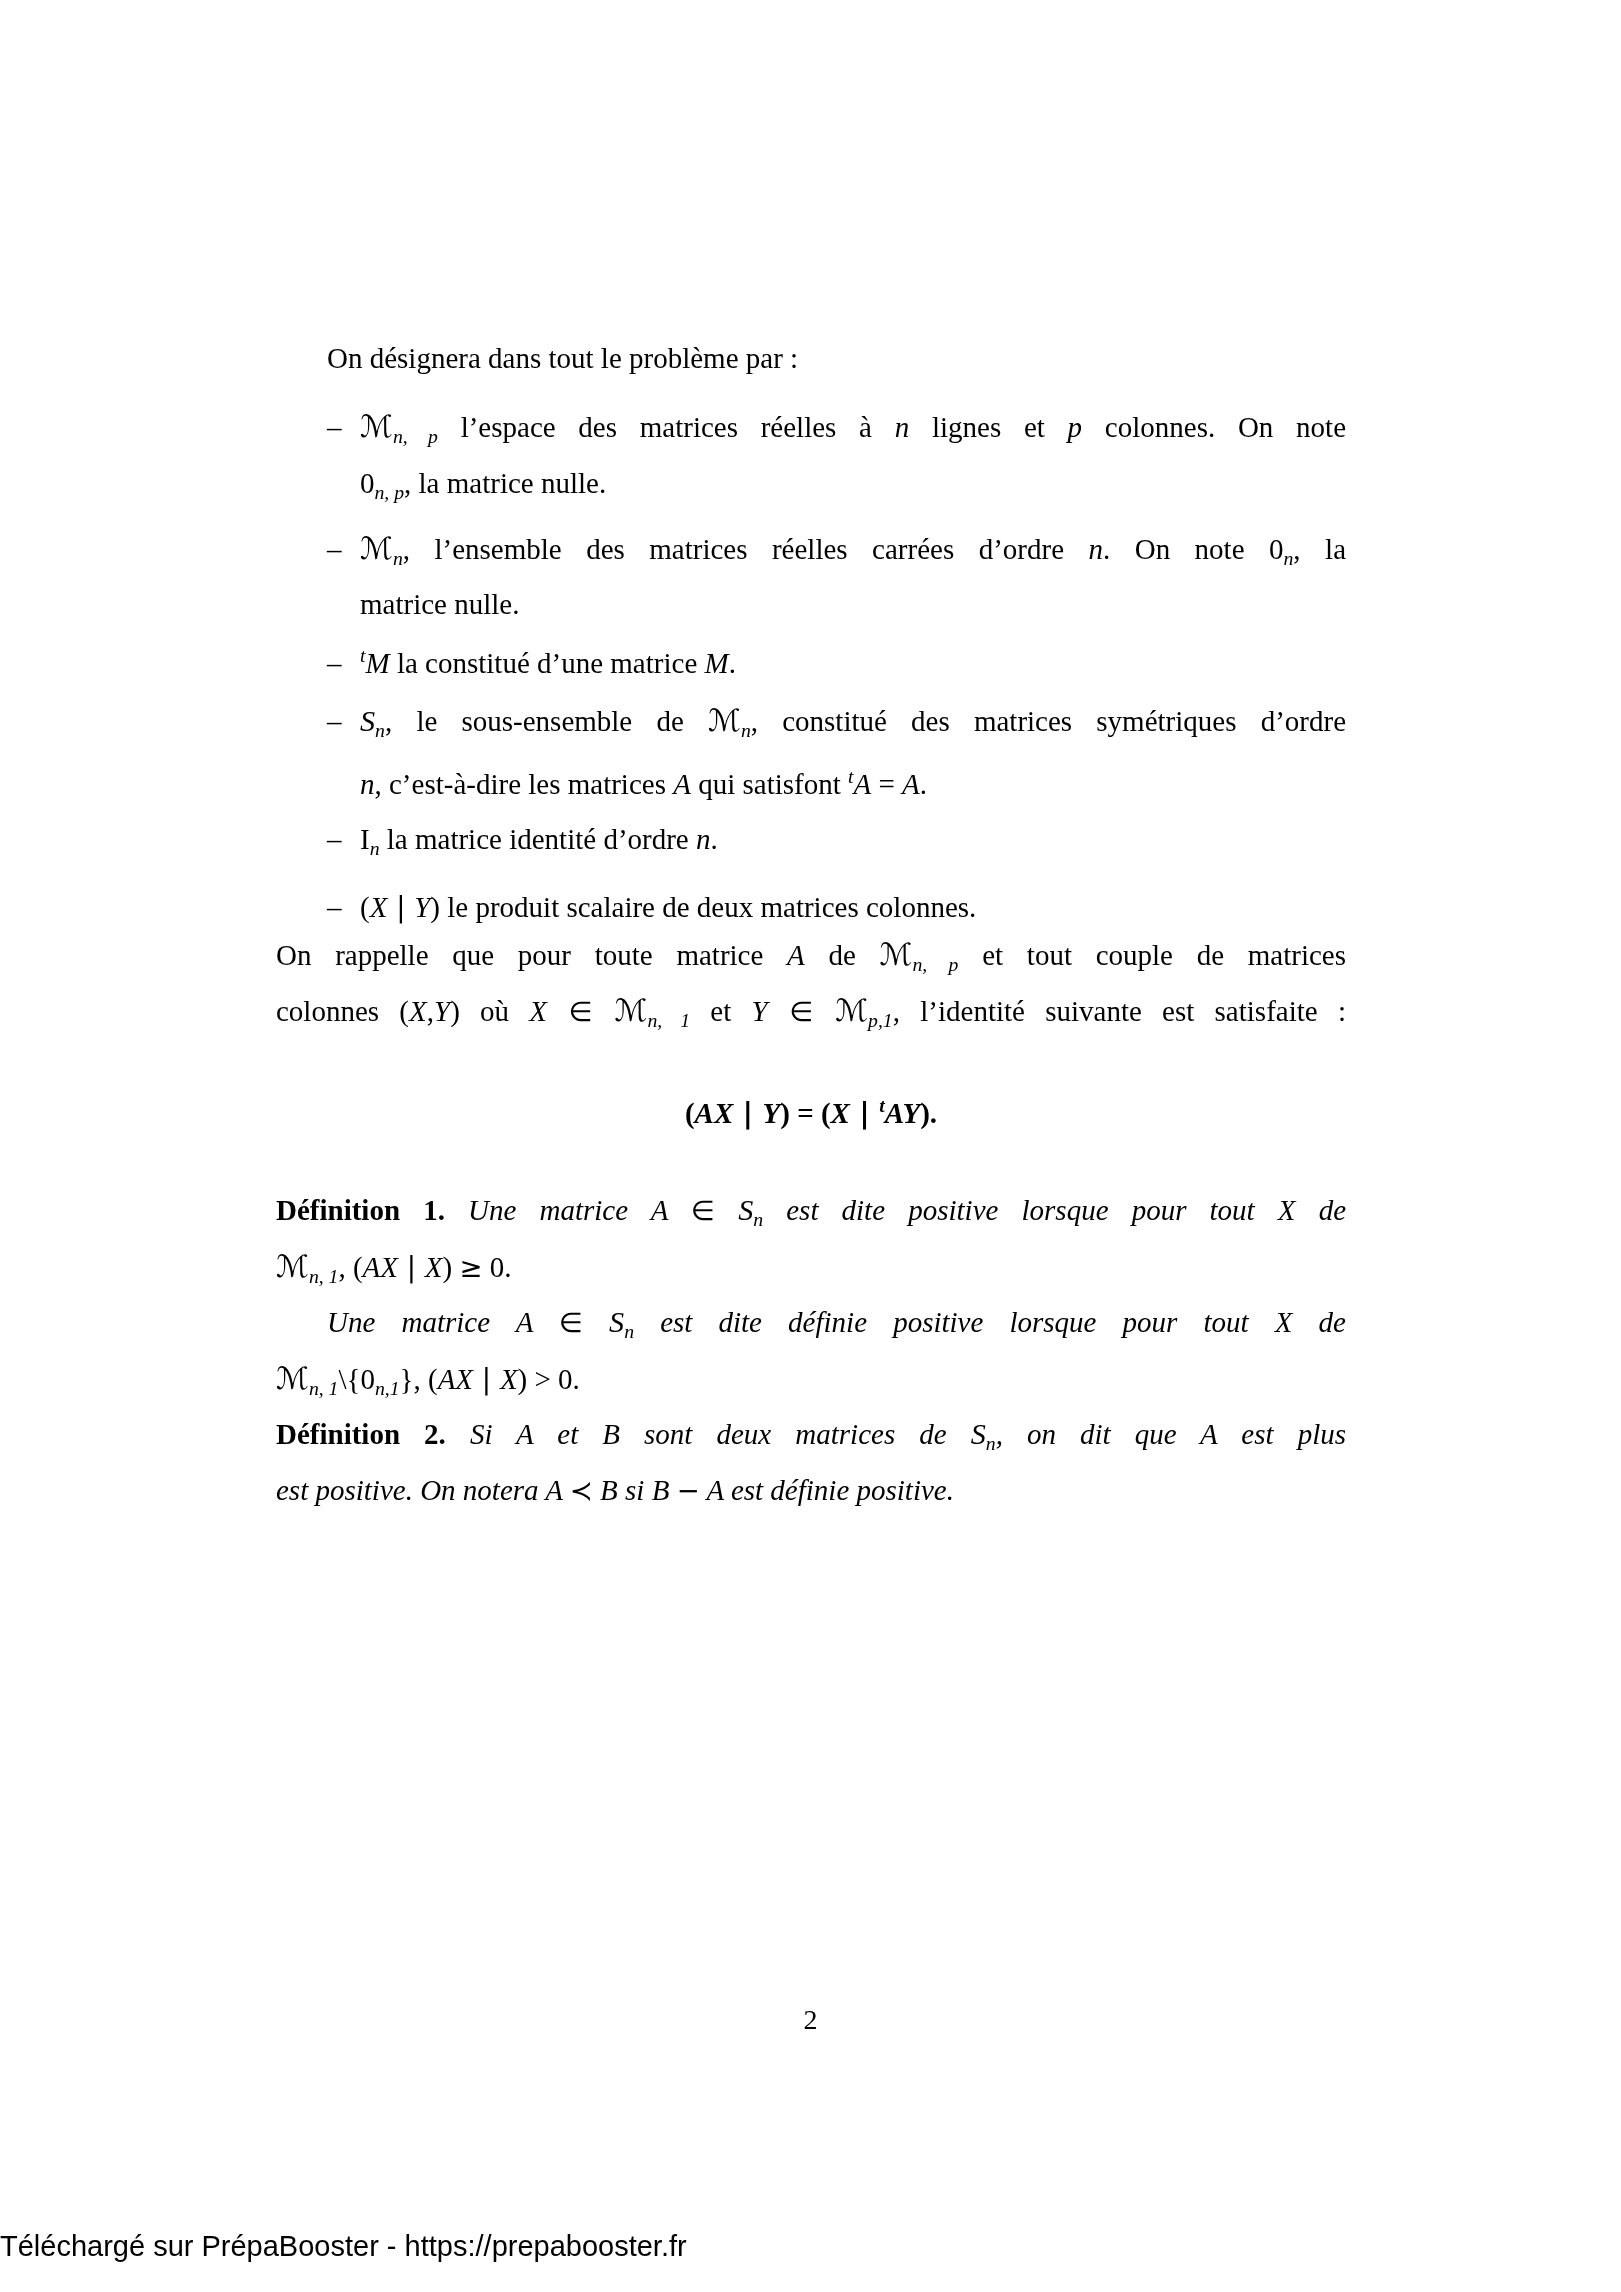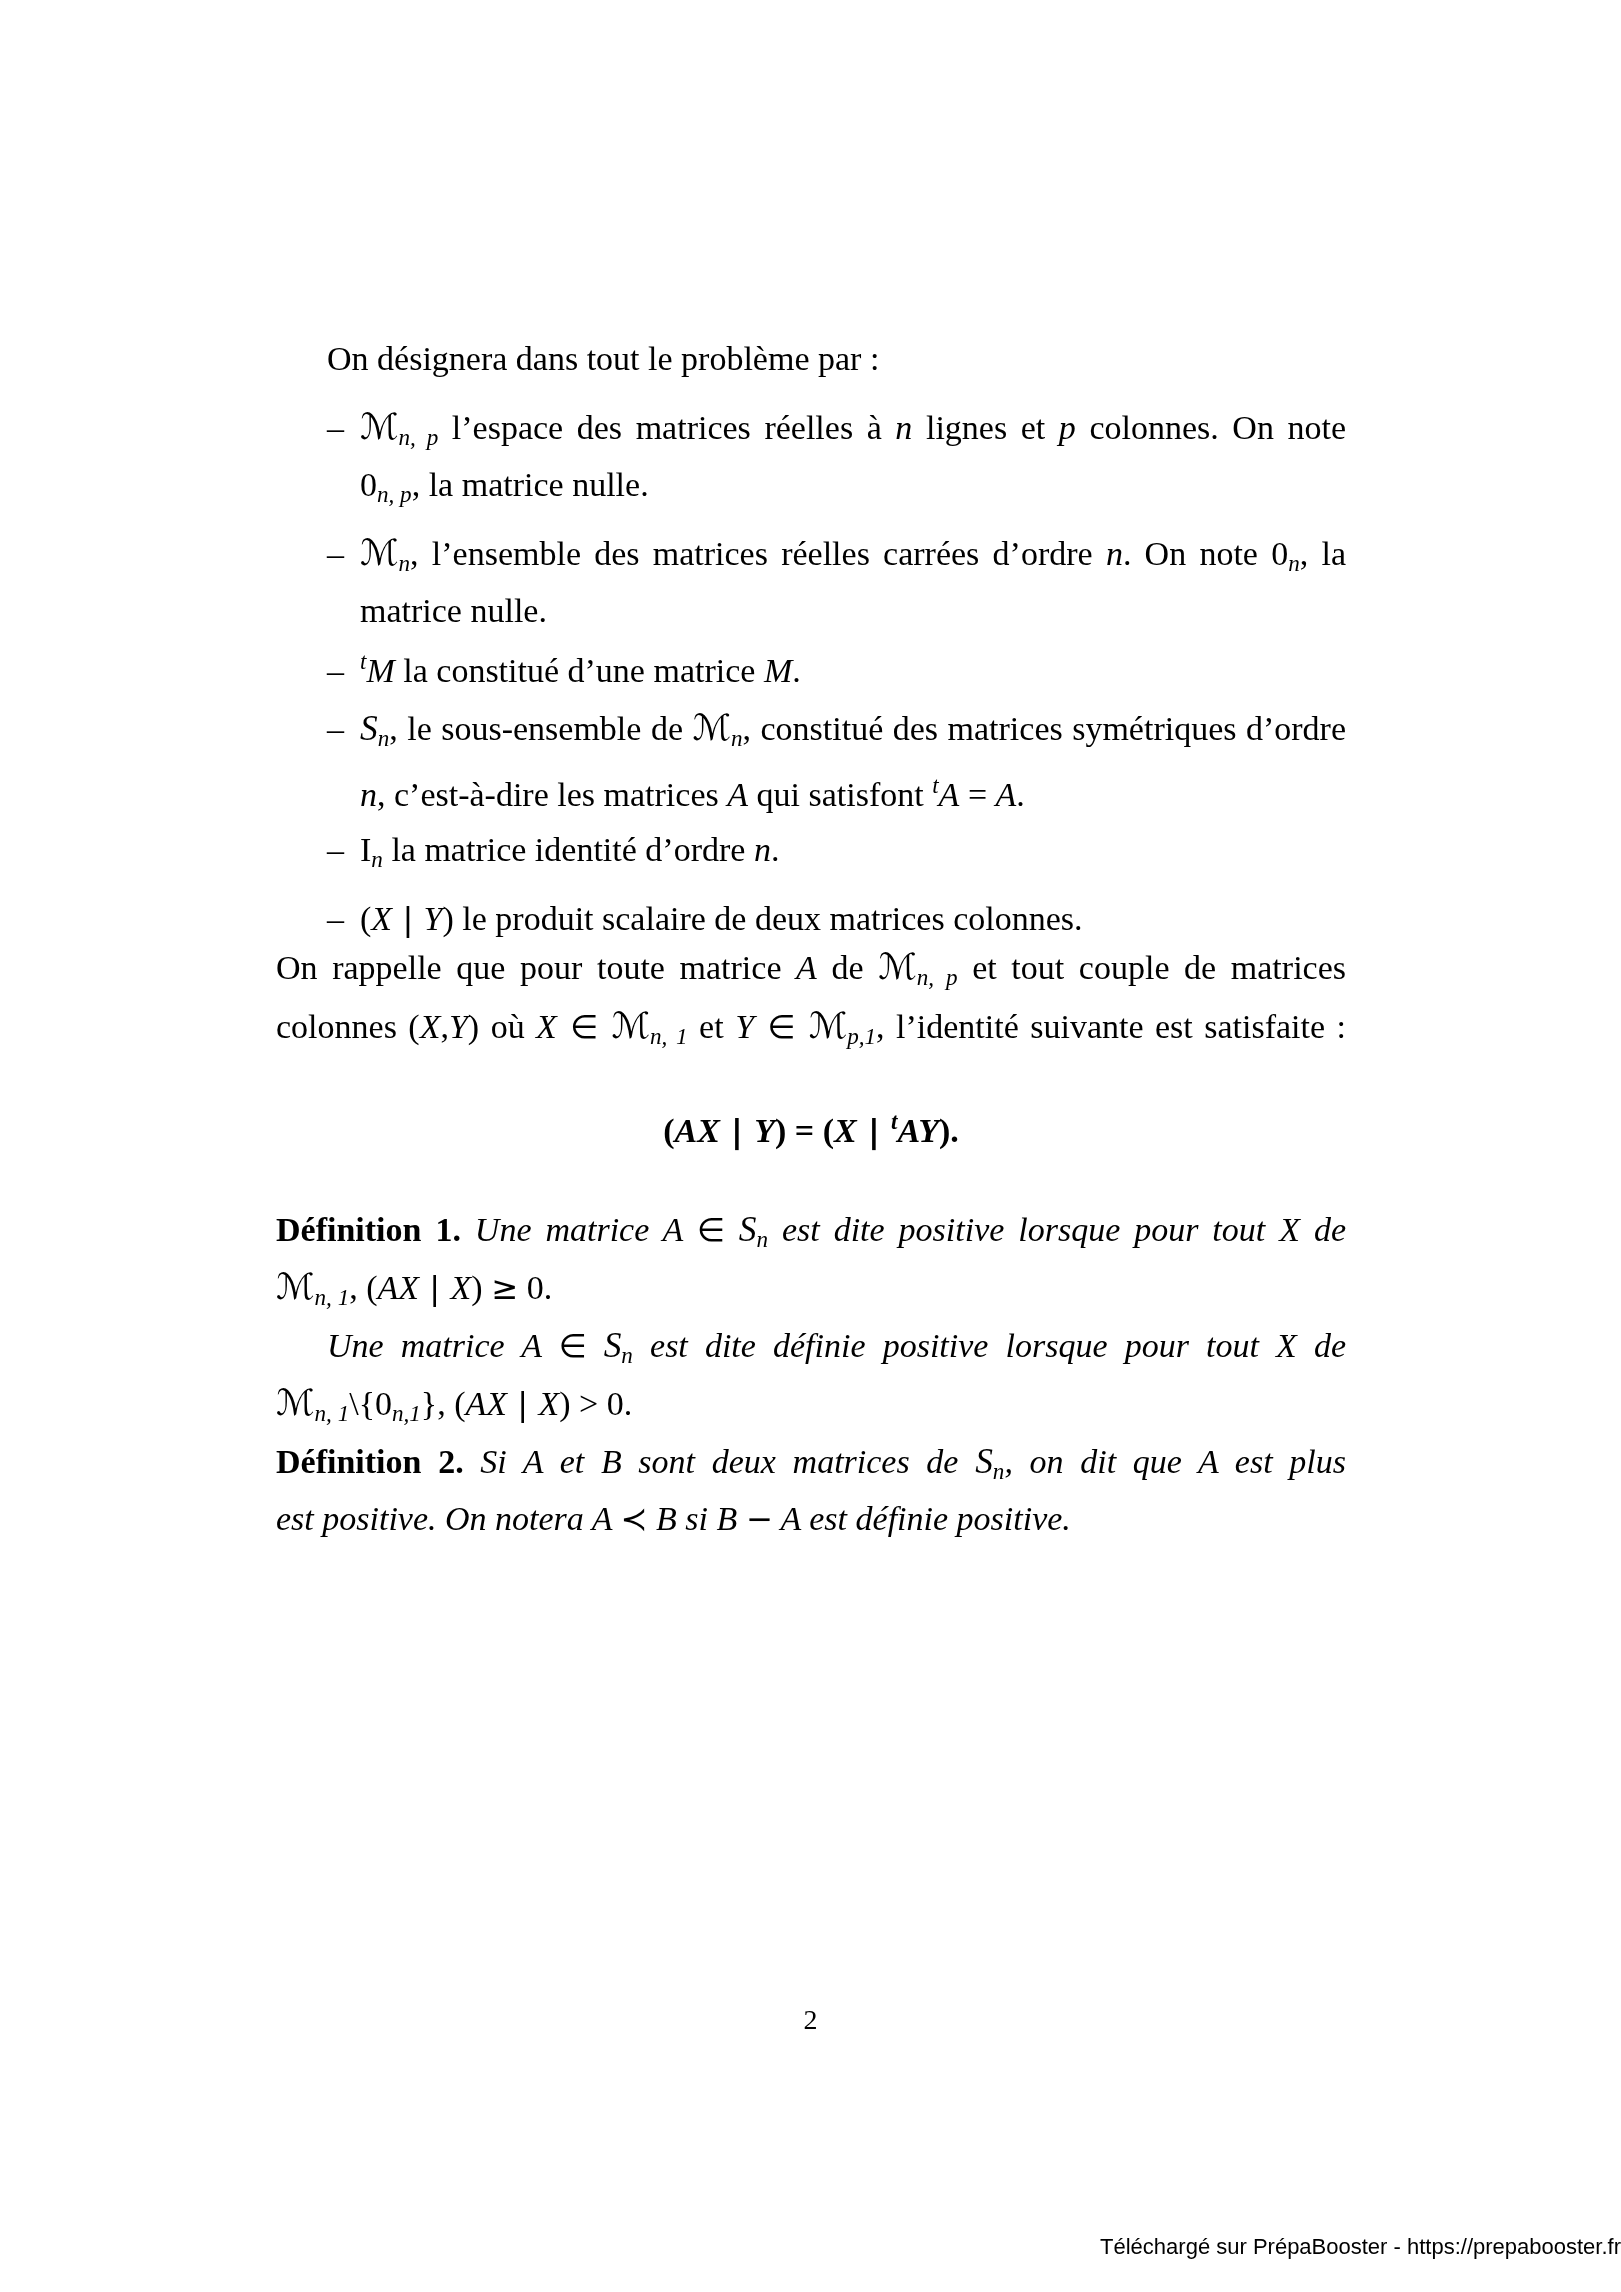--- a/index.html
+++ b/index.html
@@ -12,21 +12,21 @@
     overflow: hidden;
   }
   .page {
     position: absolute; inset: 0;
     background: #ffffff;
   }
   .text-block {
     position: absolute;
     left: 276px; top: 335px;
     width: 1070px;
-    font-size: 34px;
+    font-size: 29px;
   }
   .line {
     line-height: 47px;
     white-space: normal;
   }
   .ind-p { padding-left: 51px; }   
   .ind-d { padding-left: 51px; }   
   .ind-c { padding-left: 84px; }   
   .just { text-align: justify; text-align-last: justify; }
   .eq { text-align: center; font-weight: bold; }
@@ -38,23 +38,23 @@
   .m  { font-family: "DejaVu Sans", "Liberation Serif", serif; font-size: 0.95em; } 
   .sb { font-size: 0.68em; font-style: italic; vertical-align: -0.28em; }
   .sp { font-size: 0.68em; font-style: italic; vertical-align: 0.55em; }
   .page-number {
     position: absolute; left: 0; width: 100%;
     top: 2000px; text-align: center;
     font-size: 28px; line-height: 39px;
   }
   .footer {
     position: absolute; left: 0; width: 100%;
-    top: 2227px; text-align: right;
+    top: 2227px; text-align: left;
     font-family: "Liberation Sans", sans-serif;
-    font-size: 22px; line-height: 39px;
+    font-size: 29px; line-height: 39px;
   }
 </style>
 </head>
 <body>
 
 <div class="page">
   <div class="text-block">
       <div class="line ind-p"><span>On désignera dans tout le problème par&nbsp;:</span></div>
       <div class="line ind-d just" style="margin-top: 21px;"><span class="dash">–</span><span class="c">ℳ</span><span class="sb">n, p</span><span> l’espace des matrices réelles à </span><span class="i">n</span><span> lignes et </span><span class="i">p</span><span> colonnes. On note</span></div>
       <div class="line ind-c"><span>0</span><span class="sb">n, p</span><span>, la matrice nulle.</span></div>

